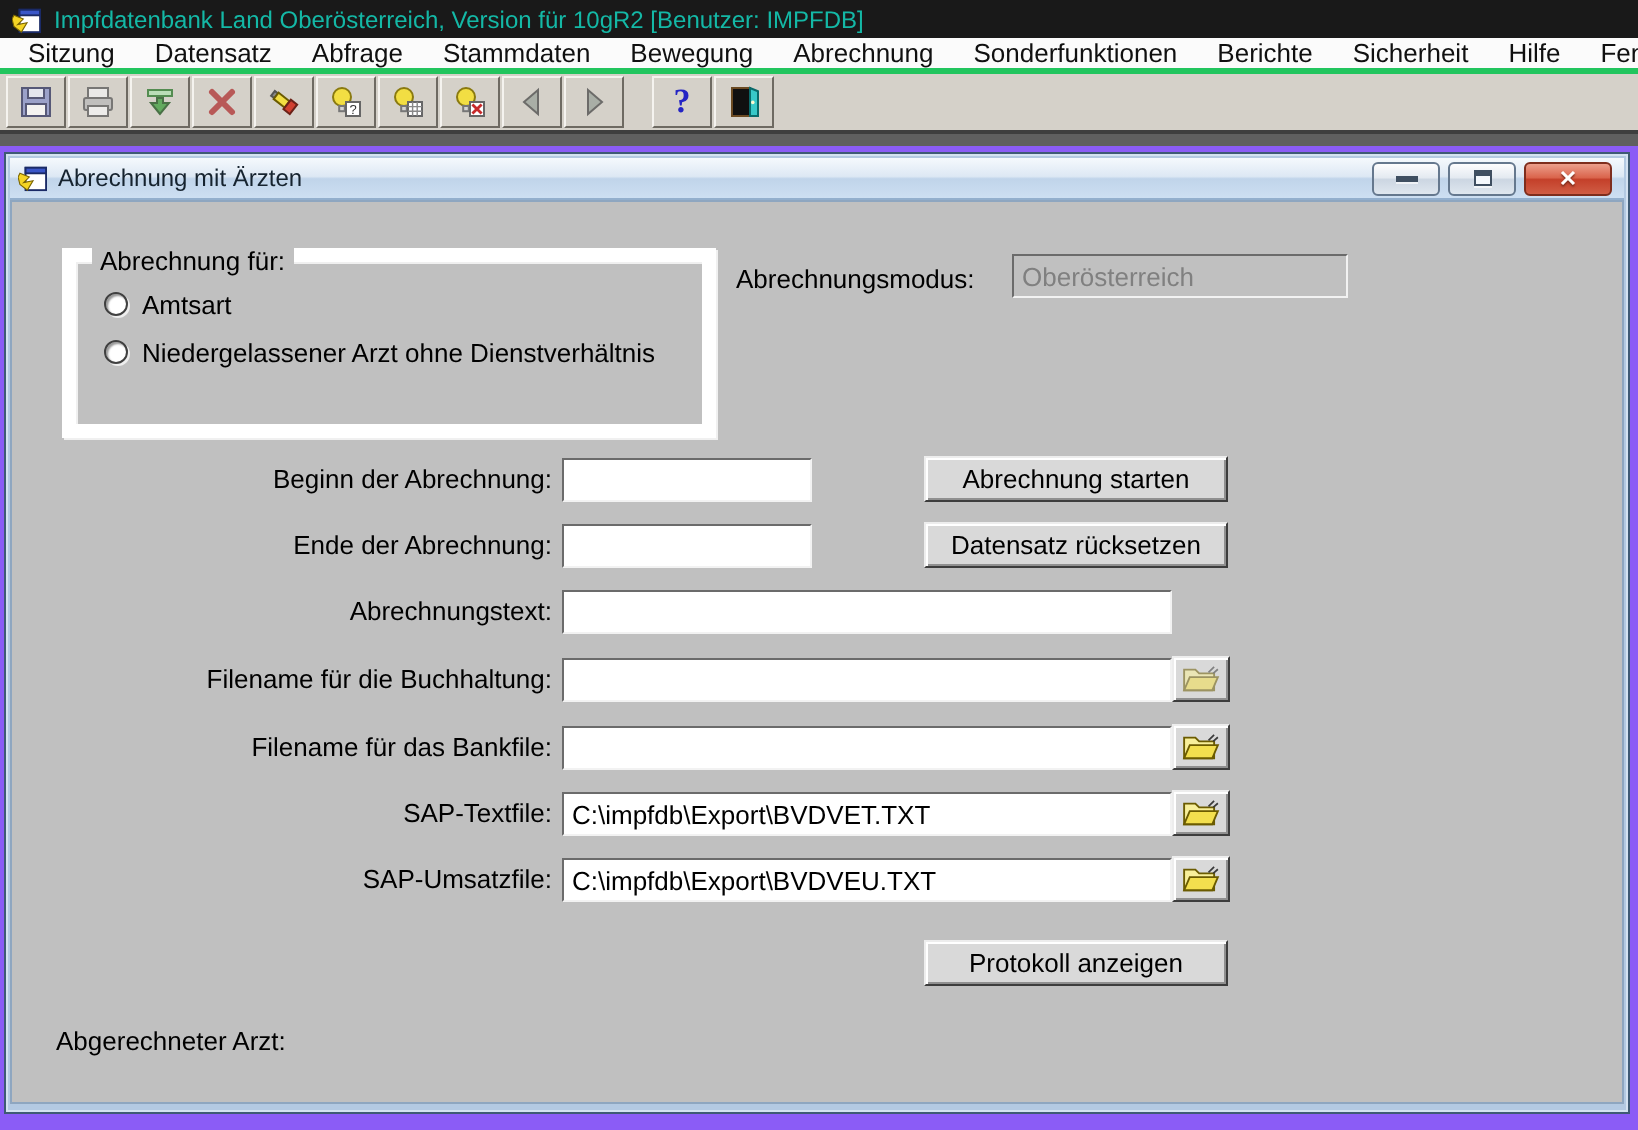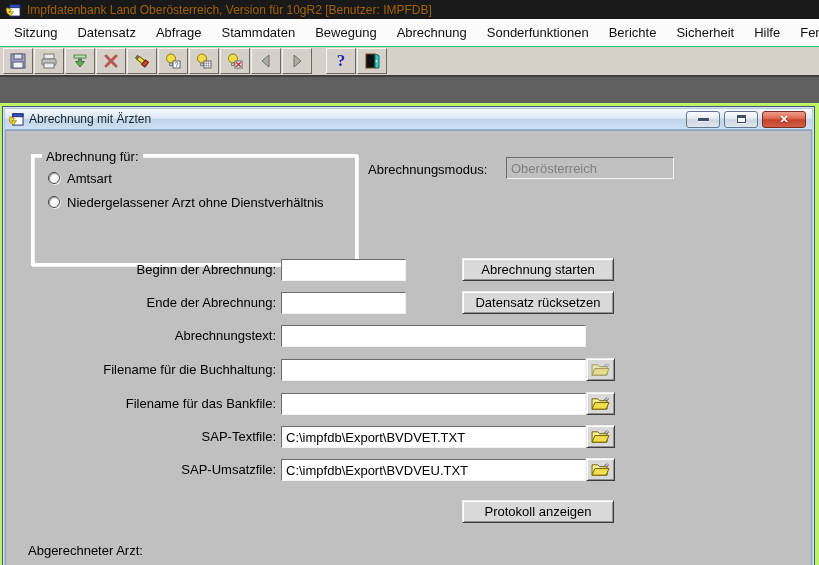--- a/index.html
+++ b/index.html
@@ -1,41 +1,41 @@
 <!DOCTYPE html>
 <html><head>
 <meta charset="utf-8">
 <style>
   * { margin:0; padding:0; box-sizing:border-box; }
   body { background:#888; font-family:"Liberation Sans", sans-serif; }
   .app { position:relative; width:819px; height:565px; background:#5f5f5f; overflow:hidden;
          font-family:"Liberation Sans", sans-serif; }
 
   
-  .titlebar { height:19px; background:#191919; color:#a16207; display:flex; align-items:center;
+  .titlebar { height:19px; background:#191919; color:#14b8a6; display:flex; align-items:center;
               padding:0 6px; gap:6px; font-size:12px; }
   .app-icon { width:15px; height:14px; flex:0 0 auto; }
 
   
-  .menubar { height:28px; background:#fbfbfb; border-bottom:1px solid #22c55e;
+  .menubar { height:18px; background:#fbfbfb; border-bottom:3px solid #22c55e;
              display:flex; align-items:center; padding:0 4px; font-size:13px; color:#101010; }
   .menu-item { padding:3px 10px; cursor:default; }
 
   
   .toolbar { height:30px; background:#d5d1c9; display:flex; align-items:center;
              padding:1px 3px; border-bottom:2px solid #3e3e3e; }
   .tbtn { width:30px; height:26px; margin-right:1px; background:#d5d1c9;
           border:1px solid; border-color:#f5f3ef #6e6a62 #6e6a62 #f5f3ef;
           display:flex; align-items:center; justify-content:center; }
   .tb-gap { width:13px; height:26px; }
   .dim { opacity:.75; filter:saturate(.8); }
   .help-glyph { font:bold 17px "Liberation Serif", serif; color:#2424c4; }
 
   
-  .mdi { position:absolute; top:73px; left:0; right:0; bottom:0; background:#bef264;margin-top:30px; }
+  .mdi { position:absolute; top:73px; left:0; right:0; bottom:0; background:#8b5cf6; }
   .dialog { position:absolute; left:2px; top:3px; width:813px; height:481px;
             background:#b3c9e2; border:1px solid #3f5a75; padding:2px;
             box-shadow: inset 0 0 0 1px #d4e2f1; }
   .dialog-titlebar { height:21px; display:flex; align-items:center; gap:5px; padding:0 4px;
             background:linear-gradient(#f5f9fd, #dde8f4 46%, #c0d4ea 52%, #cddff2);
             border-bottom:1px solid #93afcd; font-size:12px; color:#16232f; }
   .dlg-icon { width:15px; height:14px; flex:0 0 auto; }
   .winbtns { margin-left:auto; display:flex; gap:4px; padding-right:2px; }
   .wbtn { width:34px; height:17px; border-radius:3px; border:1px solid #65788e;
           background:linear-gradient(#fdfdfe, #e4eaf1 45%, #ccd6e2 52%, #dfe7ef);
@@ -45,22 +45,22 @@
   .glyph-min { width:11px; height:3px; background:#3f4f61; box-shadow:0 1px 0 rgba(255,255,255,.65); }
   .glyph-restore { width:9px; height:8px; border:1px solid #3f4f61; border-top-width:3px;
           background:#f4f8fc; box-shadow:0 1px 0 rgba(255,255,255,.65); }
   .glyph-close { font:bold 11px "Liberation Sans", sans-serif; color:#fff;
           text-shadow:0 1px 1px #7e2d1d; }
 
   .dialog-client { position:relative; background:#c0c0c0; border:1px solid #8ea6c0;
                    height:calc(100% - 23px); font-size:13px; color:#000; }
 
   
-  .groupbox { position:absolute; left:25px; top:23px; width:327px; height:112px;
-              border:3px solid #ffffff; box-shadow:1px 1px 0 #f0f0f0, inset 1px 1px 0 #f0f0f0; }
+  .groupbox { position:absolute; left:25px; top:23px; width:327px; height:95px;
+              border:7px solid #ffffff; box-shadow:1px 1px 0 #f0f0f0, inset 1px 1px 0 #f0f0f0; }
   .legend { position:absolute; top:-8px; left:8px; background:#c0c0c0; padding:0 4px; }
   .radio-row { position:absolute; left:14px; display:flex; align-items:center; gap:7px; height:18px; }
   .radio { width:12px; height:12px; border-radius:50%; background:#fff; flex:0 0 auto;
            border:1px solid #404040; box-shadow:inset 1px 1px 1px #9a9a9a, 1px 1px 0 #eee; 
            display:flex; align-items:center; justify-content:center; }
   .dot { width:5px; height:5px; border-radius:50%; background:#000; display:none; }
   .dot.show { display:block; }
   .focusrect { outline:1px dotted #000; outline-offset:1px; }
 
   

